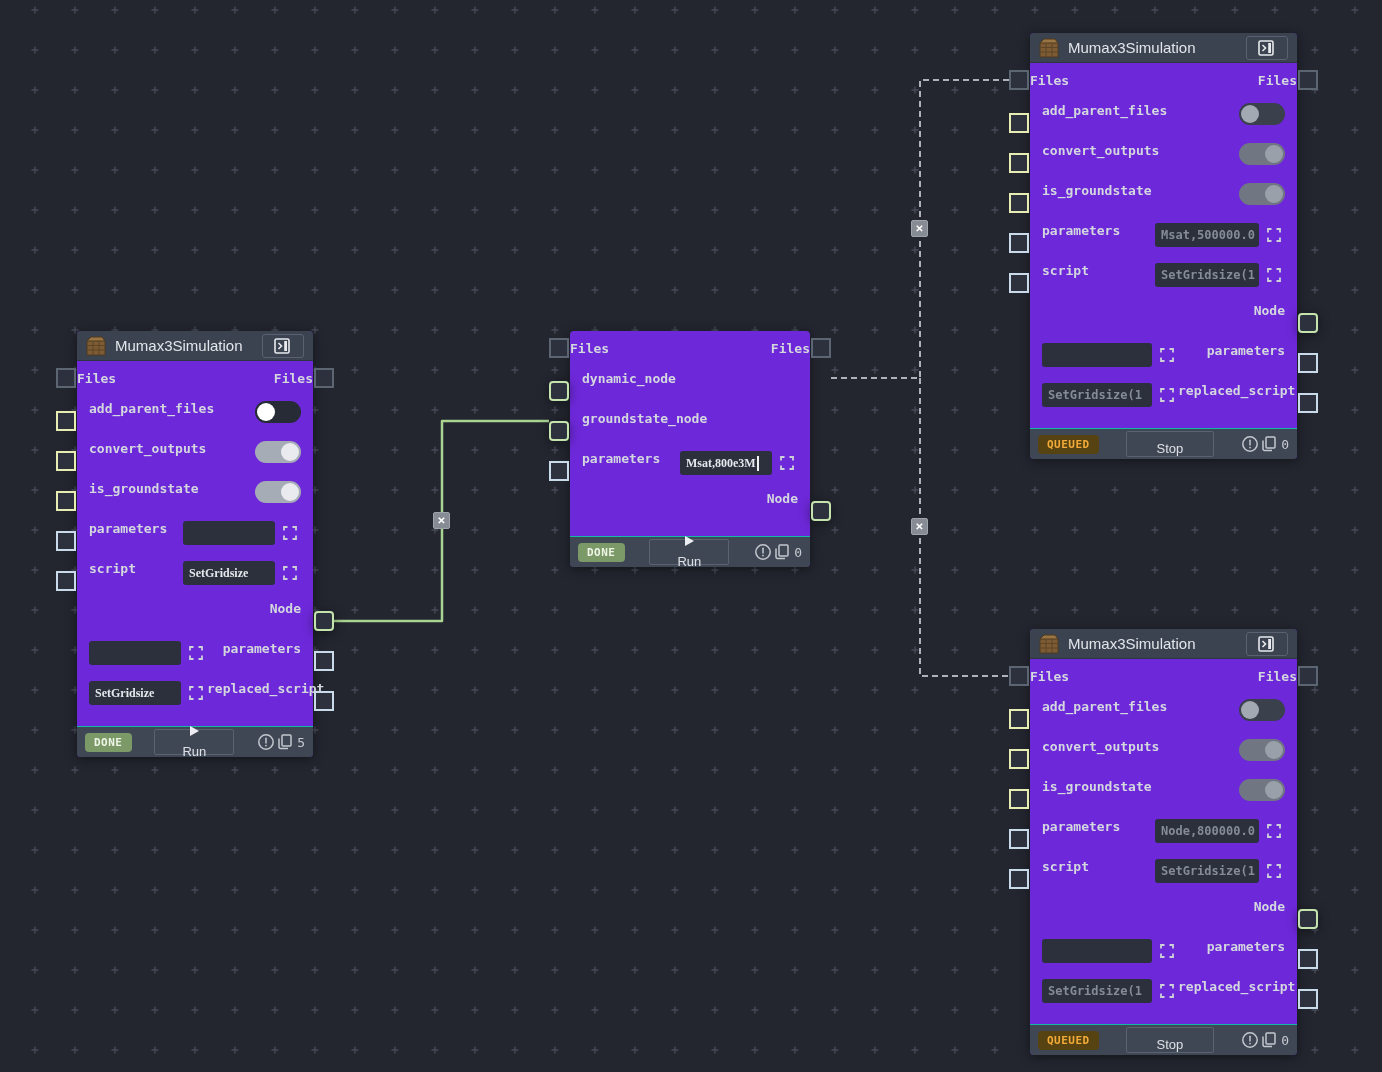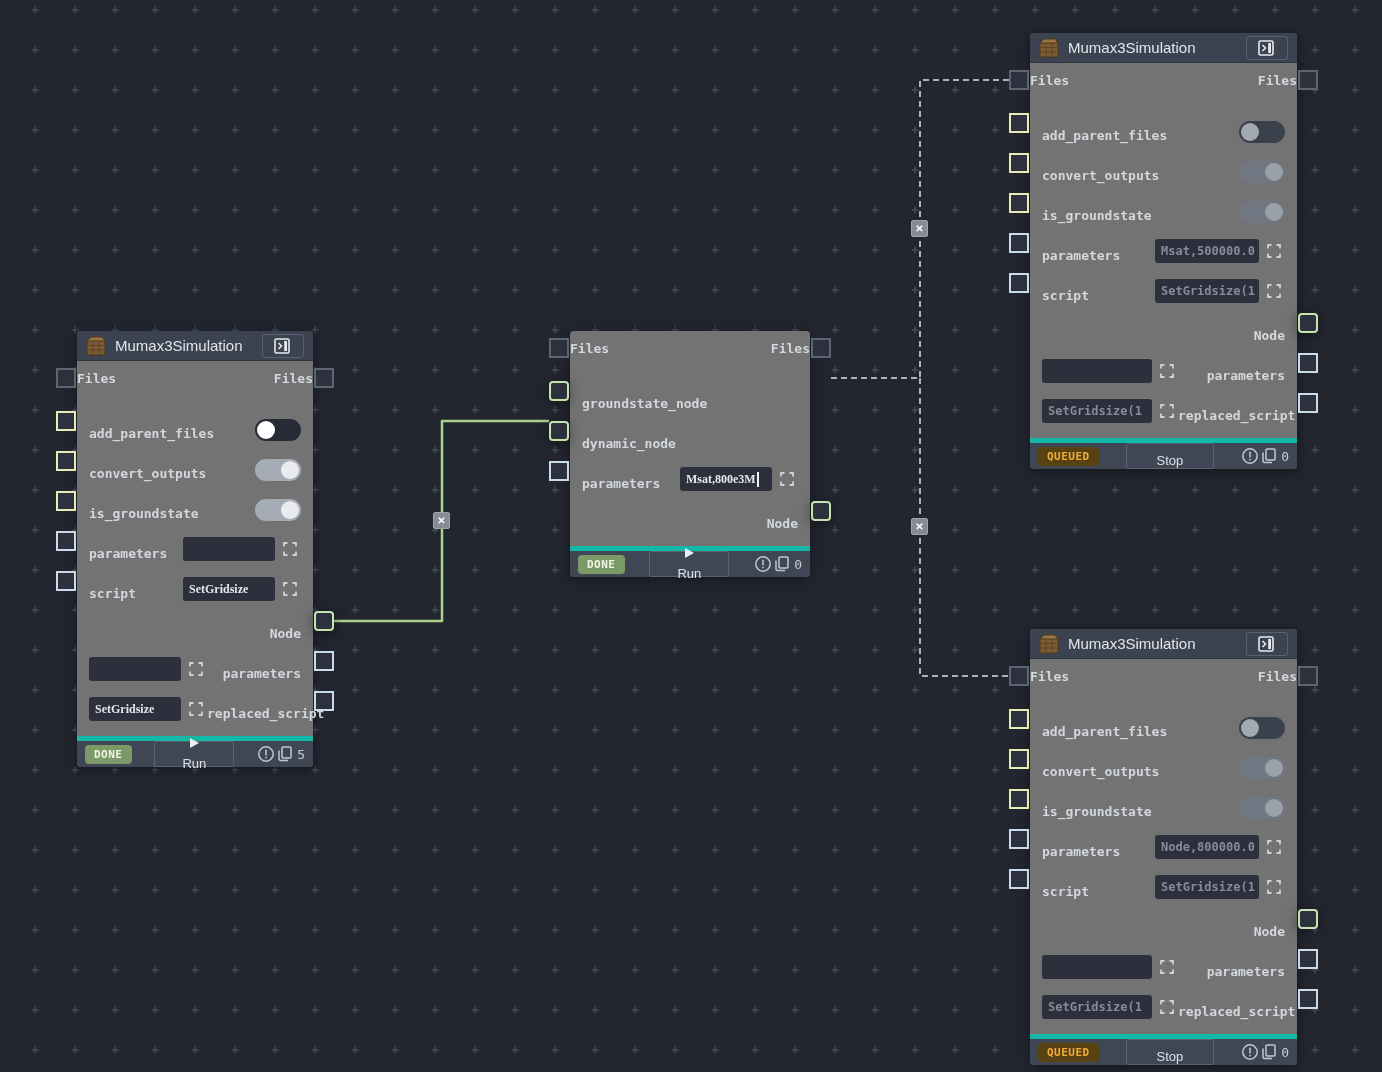--- a/index.html
+++ b/index.html
@@ -1,28 +1,28 @@
 <!DOCTYPE html>
 <html><head>
 <meta charset="utf-8">
 <style>
   html,body{margin:0;padding:0;background:#23262f;}
   .canvas{position:relative;width:1382px;height:1072px;overflow:hidden;background:#23262f;font-family:"Liberation Sans",sans-serif;}
   svg.bg{position:absolute;left:0;top:0;}
 
-  .node{position:absolute;background:#737373;border-radius:4px;box-shadow:0 2px 12px rgba(0,0,0,.45);}
+  .node{position:absolute;background:#6d28d9;border-radius:4px;box-shadow:0 2px 12px rgba(0,0,0,.45);}
   .node-header{height:30px;background:#3b4250;border-radius:4px 4px 0 0;display:flex;align-items:center;padding:0 9px;gap:9px;border-bottom:1px solid #2f3541;box-sizing:border-box;}
   .node-title{font-size:15px;color:#e3e6ea;white-space:nowrap;}
   .panel-btn{margin-left:auto;width:42px;height:24px;background:transparent;border:1px solid #5a6170;border-radius:3px;display:flex;align-items:center;justify-content:center;cursor:pointer;padding:0;}
   .icon-wrap{display:flex;align-items:center;}
 
   .node-body{padding-top:4px;}
   .files-row{height:26px;display:flex;align-items:center;padding:0 0;position:relative;}
   .rows{margin-top:10px;}
-  .row{height:40px;display:flex;align-items:flex-end;padding:0 12px;position:relative;box-sizing:border-box;}
+  .row{height:40px;display:flex;align-items:flex-start;padding:0 12px;position:relative;box-sizing:border-box;}
   .lbl{font-family:"DejaVu Sans Mono",monospace;font-weight:bold;font-size:13px;color:#d3d7de;white-space:nowrap;}
   .lbl.pushed{margin-left:auto;}
 
   .socket{position:absolute;top:50%;margin-top:-10px;width:20px;height:20px;box-sizing:border-box;background:#2c313d;border:2px solid #5c6572;}
   .socket.in{left:-21px;}
   .socket.out{right:-21px;}
   .socket.bool{border-color:#e7ecb2;}
   .socket.str{border-color:#c9daea;}
   .socket.node{border-color:#c4e3ae;}
 
@@ -38,21 +38,21 @@
   .fgroup{margin-left:auto;display:flex;align-items:center;}
   .row.outrow .fgroup{margin-left:0;}
   .field{height:24px;background:#2b303c;border-radius:3px;display:flex;align-items:center;padding:0 6px;font-family:"DejaVu Sans Mono",monospace;font-weight:bold;font-size:12px;color:#e5e8ec;box-sizing:border-box;white-space:nowrap;overflow:hidden;cursor:text;}
   .field.w92{width:92px;font-family:Liberation Serif, serif;}
   .field.w104{width:104px;}
   .field.w110{width:110px;}
   .node.queued .field{color:#858c97;}
   .caret{width:2px;height:15px;background:#f2f3f5;margin-left:1px;flex:none;}
   .expand{width:22px;height:22px;display:flex;align-items:center;justify-content:center;background:transparent;border:none;cursor:pointer;padding:0;margin-left:4px;}
 
-  .node-footer{margin-top:15px;height:31px;border-top:5px solid #14b8a6;background:#404754;border-radius:0 0 4px 4px;display:flex;align-items:center;padding:0 8px;box-sizing:border-box;}
+  .node-footer{margin-top:5px;height:31px;border-top:1px solid #14b8a6;background:#404754;border-radius:0 0 4px 4px;display:flex;align-items:center;padding:0 8px;box-sizing:border-box;}
   .badge{font-family:"DejaVu Sans Mono",monospace;font-weight:bold;font-size:11px;padding:3px 9px;border-radius:4px;letter-spacing:.5px;white-space:nowrap;}
   .badge.done{background:#7c9a67;color:#eef4e6;}
   .badge.queued{background:#574312;color:#f2aa38;}
   .act-btn{height:26px;border:1px solid #5b6373;background:transparent;border-radius:2px;color:#dde0e5;font-family:"Liberation Sans",sans-serif;font-size:13px;display:flex;align-items:center;justify-content:center;gap:8px;cursor:pointer;margin-left:auto;flex-direction:column;}
   .act-btn.run{width:80px;}
   .act-btn.stop{width:88px;}
   .play{width:0;height:0;border-left:9px solid #eceef1;border-top:5.5px solid transparent;border-bottom:5.5px solid transparent;}
   .stopsq{width:10px;height:10px;background:#f4f5f6;}
   .foot-icons{margin-left:auto;display:flex;align-items:center;gap:1px;}
   .count{font-family:"DejaVu Sans Mono",monospace;font-size:13px;color:#c6cad1;margin-left:2px;}
@@ -236,25 +236,25 @@
     <div class="node-body">
       <div class="files-row">
         <span class="socket in"></span>
         <span class="lbl">Files</span>
         <span class="lbl pushed">Files</span>
         <span class="socket out"></span>
       </div>
       <div class="rows">
         <div class="row">
           <span class="socket in node"></span>
+          <span class="lbl">dynamic_node</span>
+        </div>
+        <div class="row">
+          <span class="socket in node"></span>
           <span class="lbl">groundstate_node</span>
-        </div>
-        <div class="row">
-          <span class="socket in node"></span>
-          <span class="lbl">dynamic_node</span>
         </div>
         <div class="row">
           <span class="socket in str"></span>
           <span class="lbl">parameters</span>
           <span class="fgroup">
             <span class="field w92">
               <span>Msat,800e3M</span>
               <span class="caret"></span>
             </span>
             <button class="expand">

